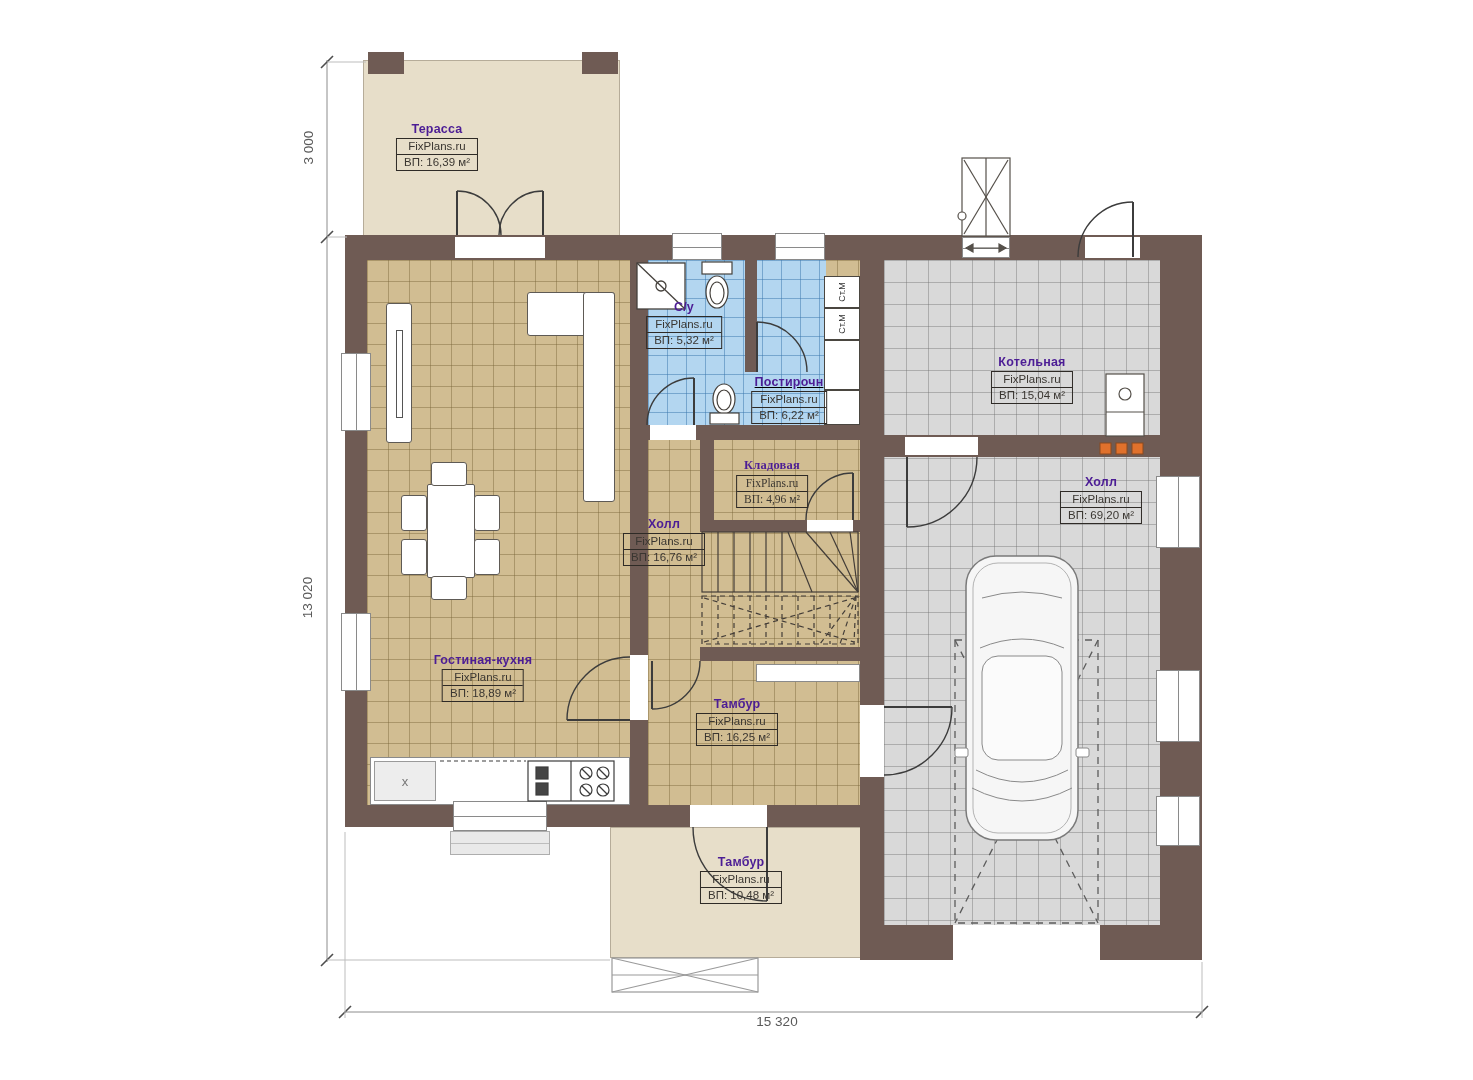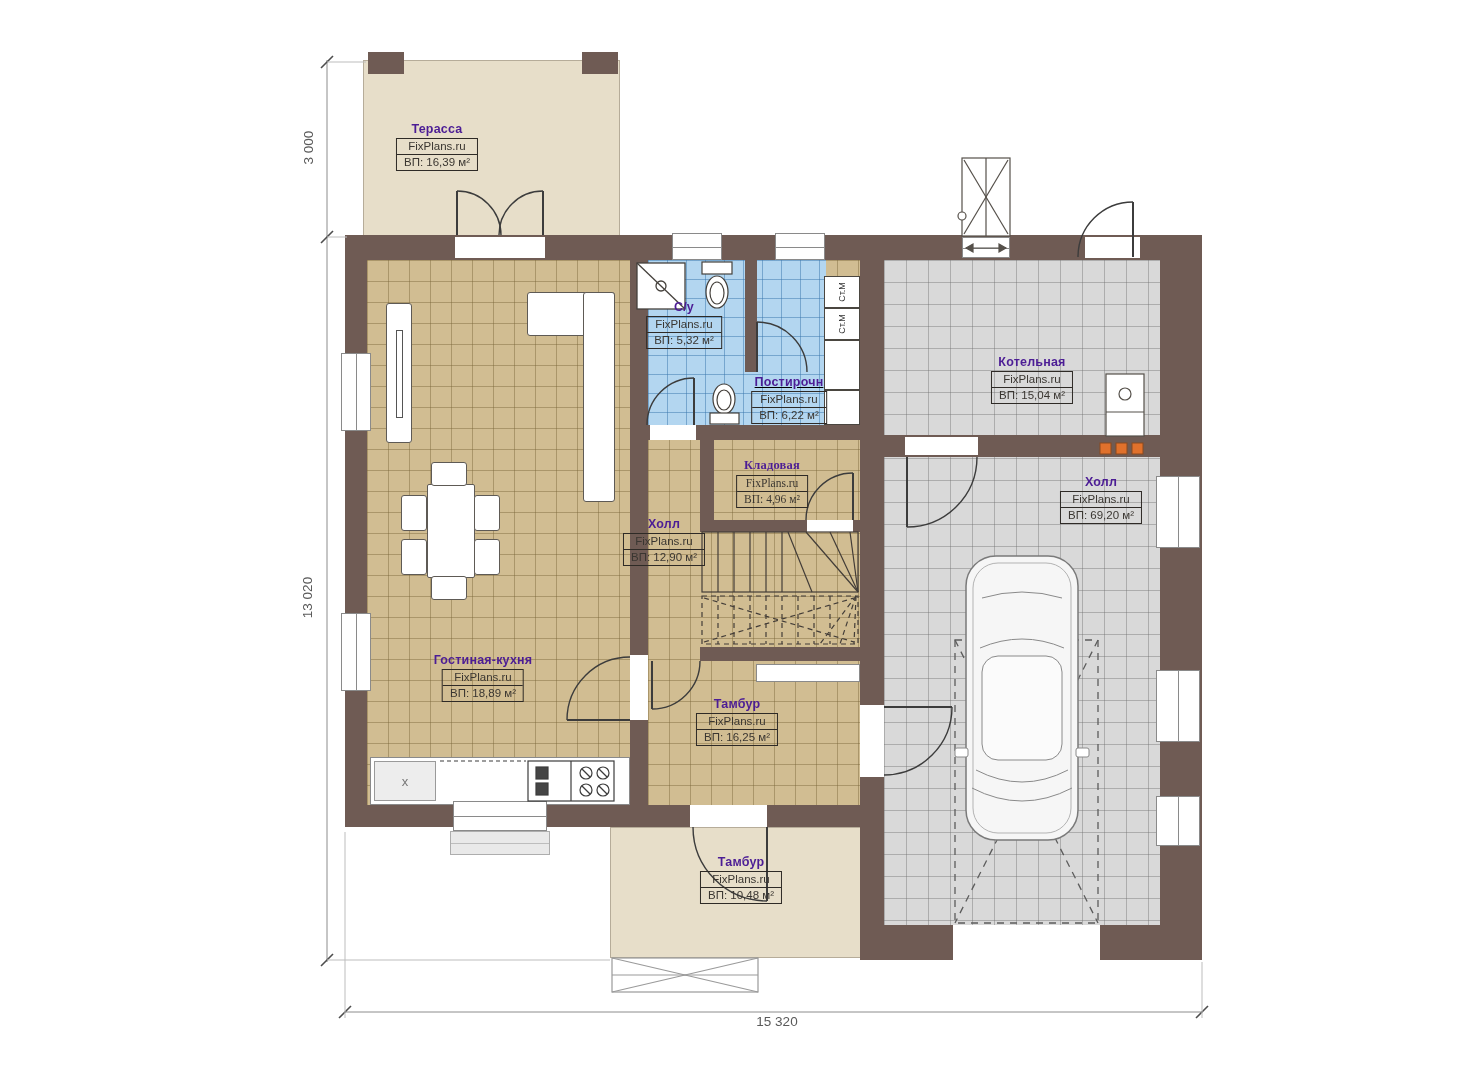--- a/index.html
+++ b/index.html
@@ -296,21 +296,21 @@
       <div class="area">ВП: 15,04 м²</div></div>
   </div>
   <div class="abs rlabel" style="left:772px;top:458px;font-family:Liberation Serif, serif;">
     <div class="rname">Кладовая</div>
     <div class="rbox"><div class="brand">FixPlans.ru</div>
       <div class="area">ВП: 4,96 м²</div></div>
   </div>
   <div class="abs rlabel" style="left:664px;top:517px;">
     <div class="rname">Холл</div>
     <div class="rbox"><div class="brand">FixPlans.ru</div>
-      <div class="area">ВП: 12,90 м²</div></div>
+      <div class="area">ВП: 16,76 м²</div></div>
   </div>
   <div class="abs rlabel" style="left:1101px;top:475px;">
     <div class="rname">Холл</div>
     <div class="rbox"><div class="brand">FixPlans.ru</div>
       <div class="area">ВП: 69,20 м²</div></div>
   </div>
   <div class="abs rlabel" style="left:483px;top:653px;">
     <div class="rname">Гостиная-кухня</div>
     <div class="rbox"><div class="brand">FixPlans.ru</div>
       <div class="area">ВП: 18,89 м²</div></div>

